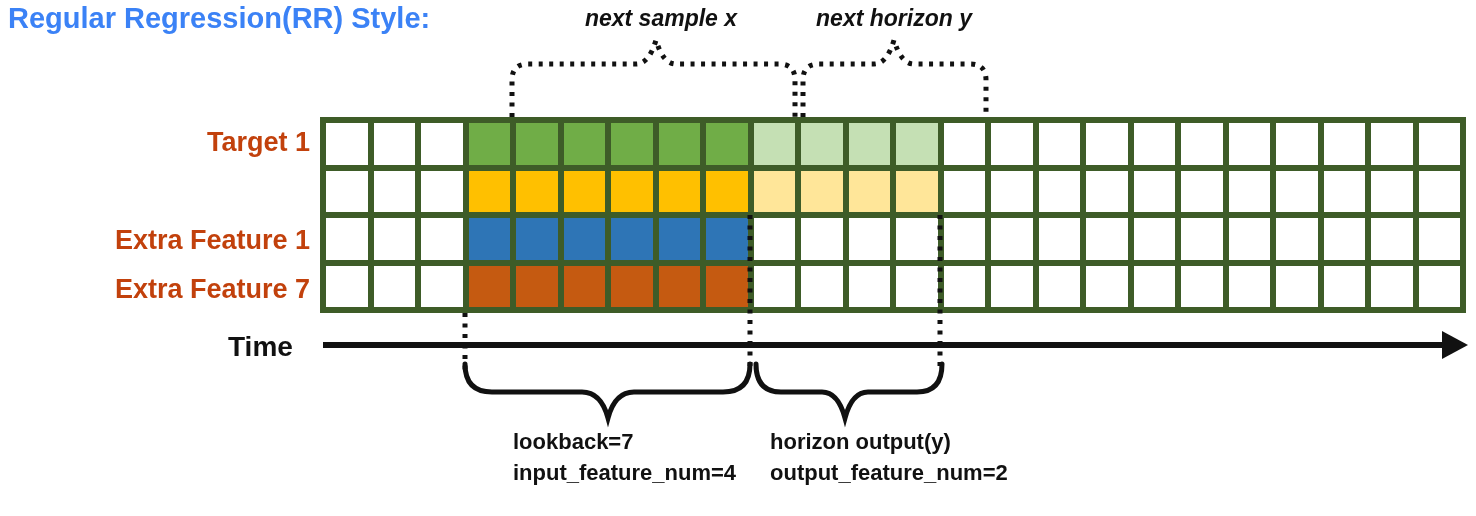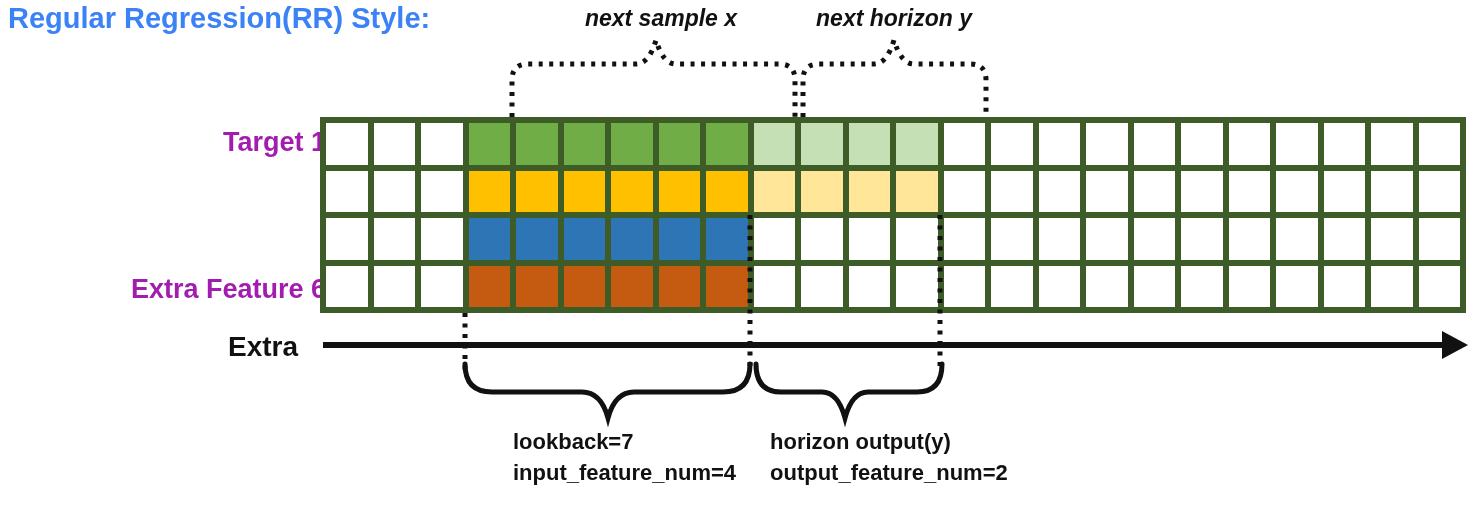--- a/index.html
+++ b/index.html
@@ -32,26 +32,26 @@
     font-style: italic;
     font-weight: 700;
     color: #111;
     white-space: nowrap;
     text-align: center;
   }
   #note-x { left: 661px; }
   #note-y { left: 894px; }
 
   .row-label {
-    left: 16px;
+    left: 0px;
     width: 310px;
     text-align: right;
     font-size: 27px;
     font-weight: 700;
-    color: #a21caf;
+    color: #c2410c;
     white-space: nowrap;
   }
 
   #timeline-grid {
     left: 320px; top: 117px;
     width: 1146px; height: 196px;
     box-sizing: border-box;
     background: #3e5c28;
     display: grid;
     grid-template-columns: repeat(24, 1fr);
@@ -89,21 +89,22 @@
 <body>
 
 <div id="stage">
 
   <div id="title" class="abs">Regular Regression(RR) Style:</div>
 
   <div id="note-x" class="abs top-note">next sample x</div>
   <div id="note-y" class="abs top-note">next horizon y</div>
 
   <div class="abs row-label" style="top:127px;">Target 1</div>
-  <div class="abs row-label" style="top:274px;">Extra Feature 6</div>
+  <div class="abs row-label" style="top:225px;">Extra Feature 1</div>
+  <div class="abs row-label" style="top:274px;">Extra Feature 7</div>
 
   <div id="timeline-grid" class="abs">
       <div class="cell" style="background: rgb(255, 255, 255);"></div>
       <div class="cell" style="background: rgb(255, 255, 255);"></div>
       <div class="cell" style="background: rgb(255, 255, 255);"></div>
       <div class="cell" style="background: rgb(112, 173, 71);"></div>
       <div class="cell" style="background: rgb(112, 173, 71);"></div>
       <div class="cell" style="background: rgb(112, 173, 71);"></div>
       <div class="cell" style="background: rgb(112, 173, 71);"></div>
       <div class="cell" style="background: rgb(112, 173, 71);"></div>
@@ -190,21 +191,21 @@
       <div class="cell" style="background: rgb(255, 255, 255);"></div>
       <div class="cell" style="background: rgb(255, 255, 255);"></div>
       <div class="cell" style="background: rgb(255, 255, 255);"></div>
       <div class="cell" style="background: rgb(255, 255, 255);"></div>
       <div class="cell" style="background: rgb(255, 255, 255);"></div>
       <div class="cell" style="background: rgb(255, 255, 255);"></div>
       <div class="cell" style="background: rgb(255, 255, 255);"></div>
       <div class="cell" style="background: rgb(255, 255, 255);"></div>
     </div>
 
-  <div id="time-label" class="abs">Extra</div>
+  <div id="time-label" class="abs">Time</div>
 
   <svg id="overlay" class="abs" width="1476" height="516" viewBox="0 0 1476 516">
 
     <path d="M 512 117 L 512 80 Q 512 64 528 64 L 636 64 Q 649 64 656 40 Q 663 64 676 64 L 779 64 Q 795 64 795 80 L 795 117" fill="none" stroke="#111" stroke-width="5" stroke-dasharray="4 6.5"></path>
 
     <path d="M 803 117 L 803 80 Q 803 64 819 64 L 874 64 Q 887 64 894 40 Q 901 64 914 64 L 970 64 Q 986 64 986 80 L 986 117" fill="none" stroke="#111" stroke-width="5" stroke-dasharray="4 6.5"></path>
 
     <line x1="465" y1="313" x2="465" y2="372" stroke="#111" stroke-width="5" stroke-dasharray="4 6.5"></line>
     <line x1="750" y1="215" x2="750" y2="372" stroke="#111" stroke-width="5" stroke-dasharray="4 6.5"></line>
     <line x1="940" y1="215" x2="940" y2="372" stroke="#111" stroke-width="5" stroke-dasharray="4 6.5"></line>

